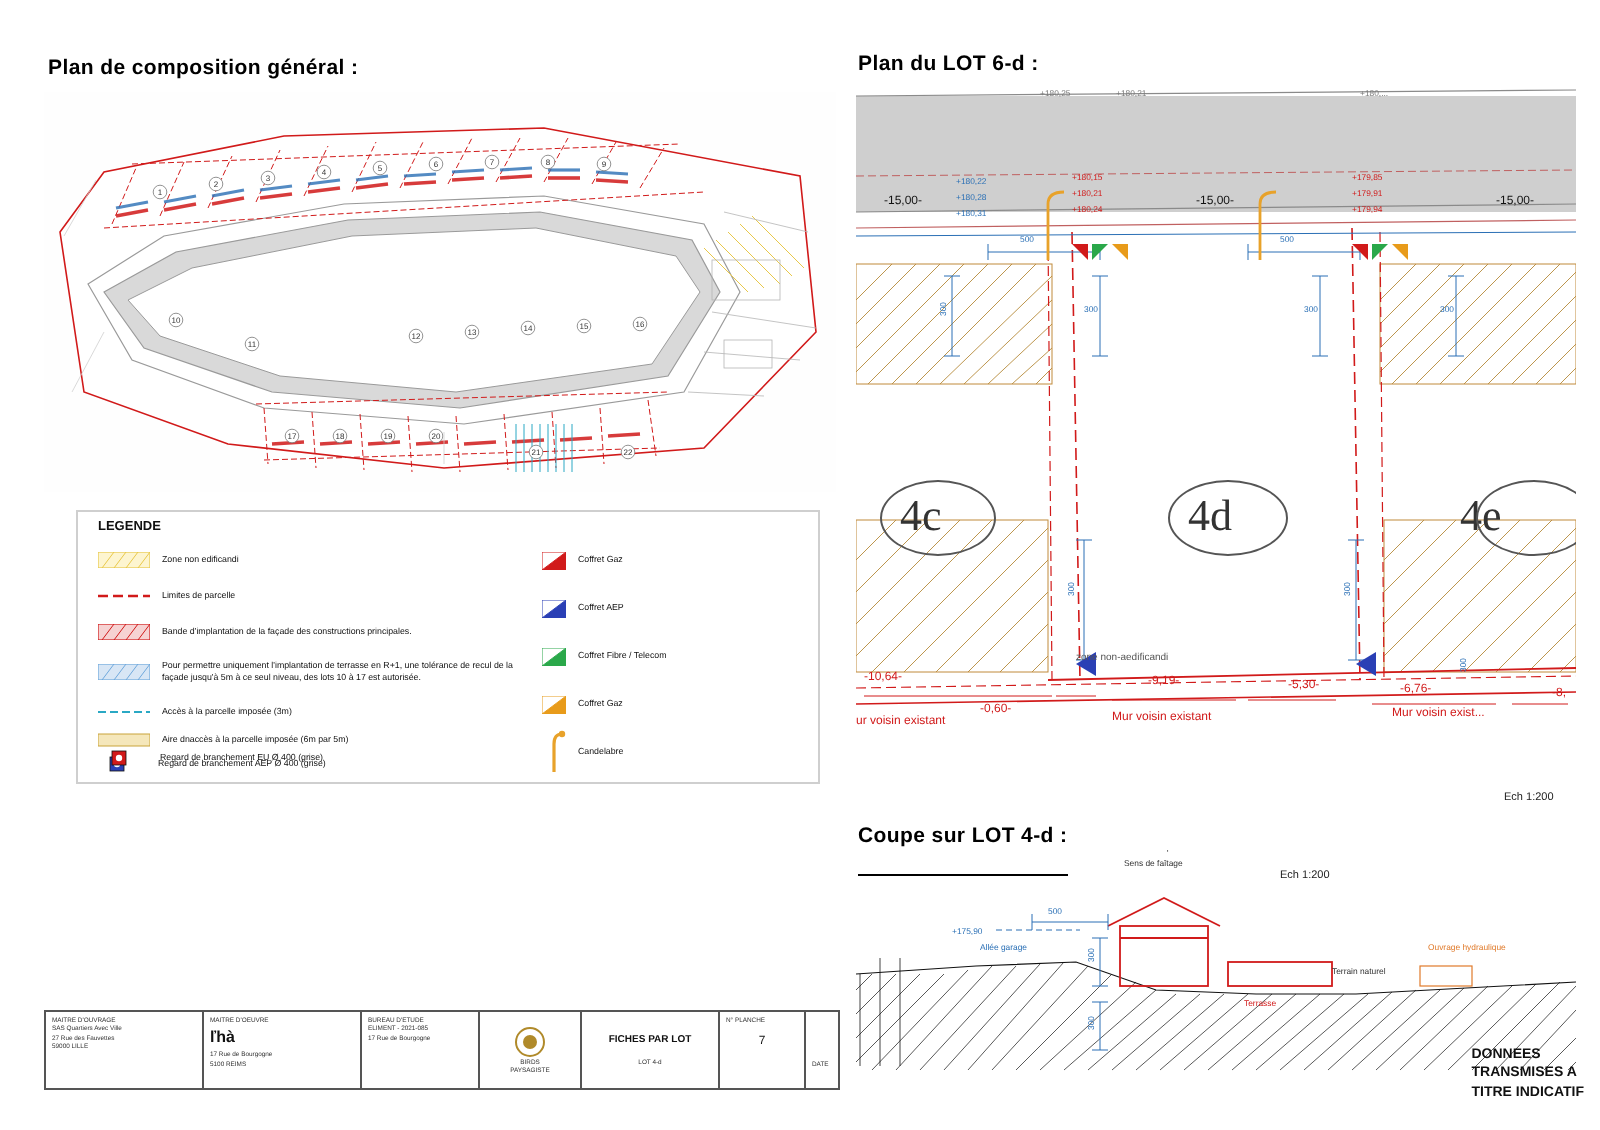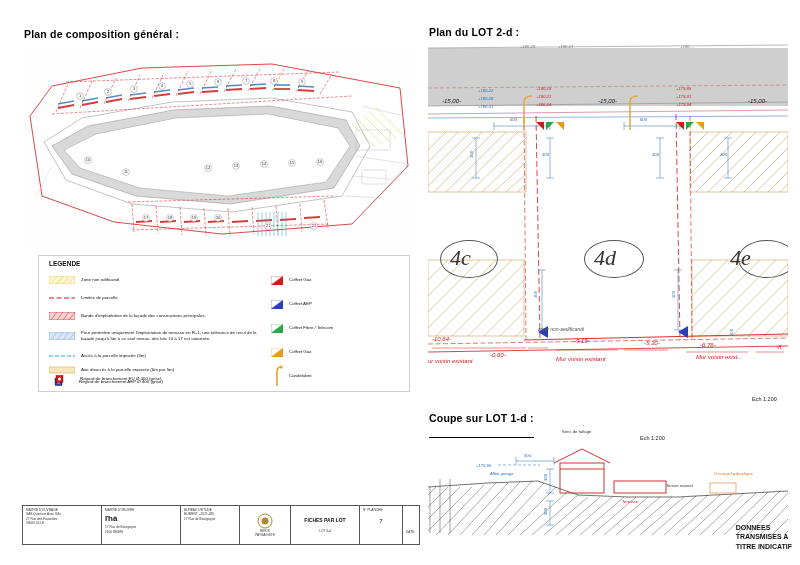--- a/index.html
+++ b/index.html
@@ -32,21 +32,21 @@
 
   
   .titleblock{position:absolute;left:22px;top:505px;width:396px;height:38px;
     border:1px solid #555;display:flex;font-size:3.6px;}
   .tb-cell{border-right:1px solid #555;padding:2px 3px;position:relative;overflow:hidden;}
   .tb-cell:last-child{border-right:none;}
   .tb-l{font-size:3.2px;line-height:1.35;color:#333;}
   .tb-big{font-size:5px;font-weight:bold;}
 
   
-  .right-plan{position:absolute;left:428px;top:40px;width:360px;height:350px;overflow:hidden;font-style:italic;}
+  .right-plan{position:absolute;left:428px;top:40px;width:360px;height:350px;overflow:hidden;}
   .lot-num{position:absolute;font-size:22px;color:#333;font-family:"Liberation Serif",serif;}
   .lot-circle{position:absolute;border:1.2px solid #555;border-radius:50%;}
 
   .ech{position:absolute;font-size:5.5px;color:#222;}
 
   
   .section{position:absolute;left:428px;top:425px;width:360px;height:120px;overflow:hidden;}
 
   .note{position:absolute;right:6px;bottom:12px;font-size:7px;line-height:1.35;
     font-weight:bold;color:#111;text-align:left;}
@@ -60,24 +60,24 @@
 </style>
 </head>
 <body>
 
 <div class="page">
 
   <div class="title" style="left:24px;top:28px;">
     <span class="u">Plan de composition général :</span>
   </div>
   <div class="title" style="left:429px;top:26px;">
-    <span class="u">Plan du LOT 2-d :</span>
+    <span class="u">Plan du LOT 6-d :</span>
   </div>
   <div class="title" style="left:429px;top:412px;">
-    <span class="u">Coupe sur LOT 1-d :</span>
+    <span class="u">Coupe sur LOT 4-d :</span>
   </div>
 
   <div class="left-plan">
     <svg width="396" height="200" viewBox="0 0 396 200">
 
       <path d="M8 70 L30 40 L120 22 L250 18 L378 42 L386 120 L330 178 L200 188 L92 176 L20 150 Z" fill="#ffffff" stroke="#d11a1a" stroke-width="0.8"></path>
 
       <path d="M22 96 L60 72 L150 56 L250 52 L330 66 L348 100 L320 150 L210 166 L110 158 L44 134 Z" fill="none" stroke="#9a9a9a" stroke-width="0.6"></path>
       <path d="M30 100 L66 80 L152 64 L248 60 L324 74 L338 100 L312 142 L208 158 L114 150 L50 128 Z" fill="#d9d9d9" stroke="#9a9a9a" stroke-width="0.6"></path>
       <path d="M42 104 L74 88 L154 72 L246 68 L316 82 L328 100 L304 136 L206 150 L118 142 L58 122 Z" fill="#ffffff" stroke="#9a9a9a" stroke-width="0.5"></path>

